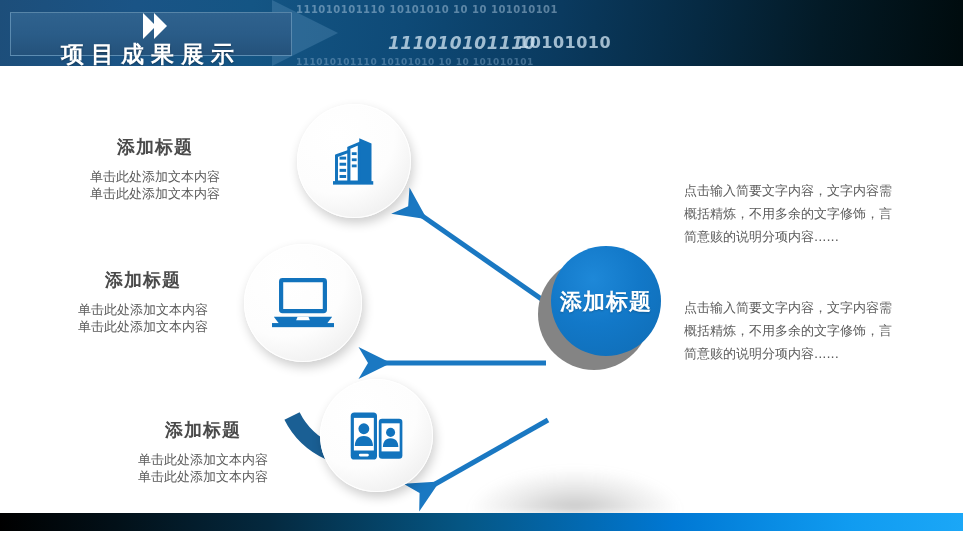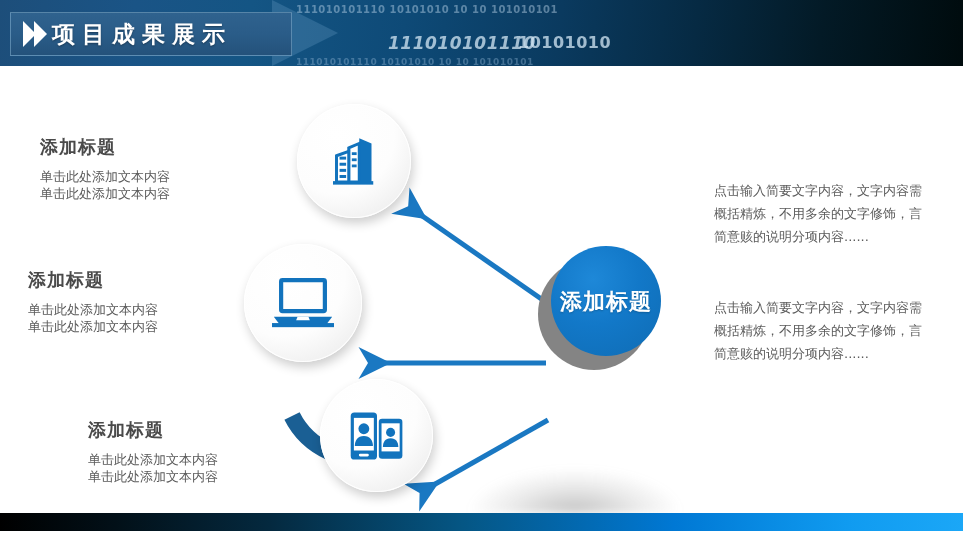--- a/index.html
+++ b/index.html
@@ -66,21 +66,21 @@
   .binary-bot {
     left:296px; top:57px; font-size:9px;
     color:rgba(150,185,215,0.40);
   }
 
   .title-block {
     position:absolute; left:10px; top:12px;
     width:282px; height:44px;
     background:linear-gradient(180deg,#2f628e 0%, #2a5c88 50%, #24527b 100%);
     border:1px solid rgba(150,195,225,0.45);
-    display:flex; align-items:center;
+    display:flex; align-items:center;flex-direction:column;
   }
   .chev-wrap {
     display:flex; align-items:center;
     margin-left:12px; margin-right:8px;
   }
   .chev {
     width:0; height:0;
     border-top:13px solid transparent;
     border-bottom:13px solid transparent;
     border-left:13px solid #ffffff;
@@ -103,41 +103,40 @@
   }
   .footer-glow {
     position:absolute; left:470px; bottom:18px;
     width:210px; height:44px;
     background:radial-gradient(ellipse at 50% 100%,
       rgba(60,60,60,0.30) 0%, rgba(120,120,120,0.14) 45%, rgba(255,255,255,0) 72%);
     filter:blur(4px);
   }
 
   
-  .txt-group { position:absolute; text-align:left; }
+  .txt-group { position:absolute; text-align:center; }
   .txt-title {
     color:#4a4a4a; font-size:18px; font-weight:bold;
     letter-spacing:1px; margin-bottom:9px;
     font-family:"DejaVu Sans", "Liberation Sans", sans-serif;
   }
   .txt-line {
     color:#5a5a5a; font-size:13px; line-height:17px;
     font-family:"DejaVu Sans", "Liberation Sans", sans-serif;
   }
   #g1 { left:40px; top:135px; width:230px; }
   #g2 { left:28px; top:268px; width:230px; }
   #g3 { left:88px; top:418px; width:230px; }
 
   
   .para {
     position:absolute; width:220px;
     color:#5b5b5b; font-size:13px; line-height:23px;
     text-align:left;
     font-family:"DejaVu Sans", "Liberation Sans", sans-serif;
-    margin-left:30px;
   }
   #p1 { left:684px; top:179px; }
   #p2 { left:684px; top:296px; }
 
   
   .diagram {
     position:absolute; left:0; top:60px;
     width:963px; height:470px;
   }
 

